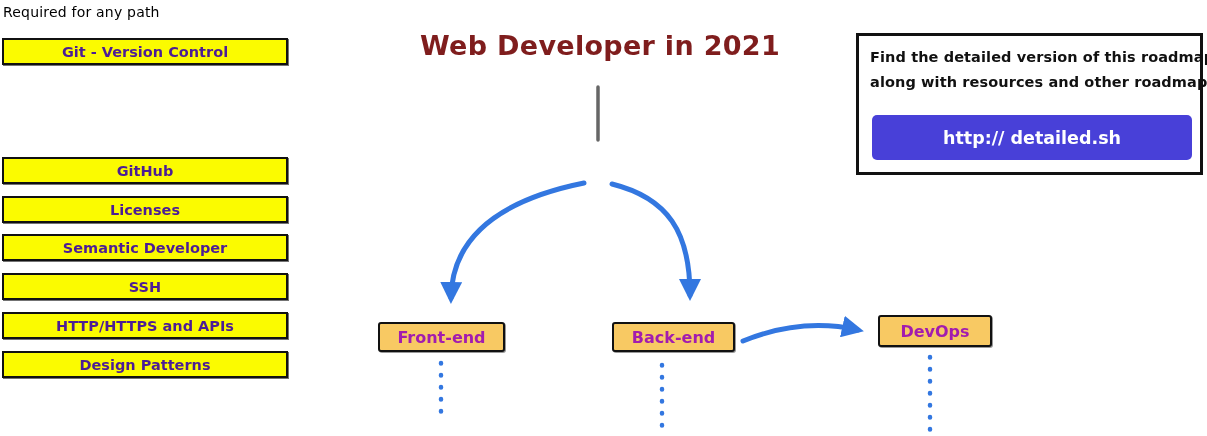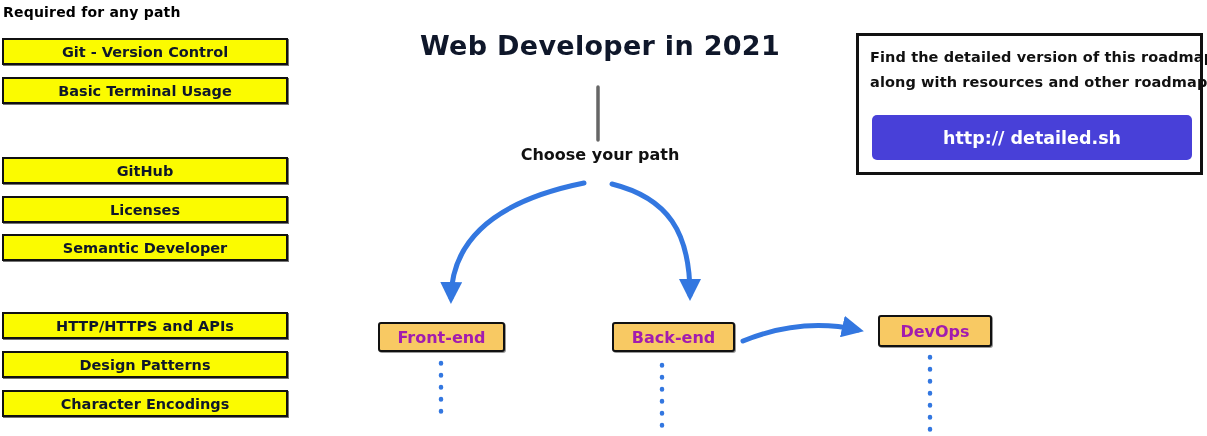--- a/index.html
+++ b/index.html
@@ -12,34 +12,34 @@
   }
   *{box-sizing:border-box;margin:0;padding:0;}
   html,body{background:#fff;}
   body{font-family:"DejaVu Sans","Liberation Sans",sans-serif;}
   .canvas{
     position:relative;width:1207px;height:436px;background:#fff;overflow:hidden;
   }
   
   .sidebar-header{
     position:absolute;left:3px;top:4px;width:280px;
-    font-size:14px;font-weight:bold;color:#000;letter-spacing:0.2px;
+    font-size:14px;font-weight:normal;color:#000;letter-spacing:0.2px;
   }
   .topic{
     position:absolute;left:2px;width:286px;height:27px;
     background:var(--highlight-yellow);
     border:2px solid var(--border-black);
     box-shadow:1px 1px 0 rgba(0,0,0,.55);
     display:flex;align-items:center;justify-content:center;
-    font-size:14.5px;font-weight:bold;color:#0f172a;cursor:pointer;
+    font-size:14.5px;font-weight:bold;color:#4c1d95;cursor:pointer;
   }
   
   .page-title{
     position:absolute;left:420px;top:30px;width:360px;text-align:center;
-    font-size:27px;font-weight:bold;color:#0f172a;letter-spacing:0.3px;
+    font-size:27px;font-weight:bold;color:#7f1d1d;letter-spacing:0.3px;
   }
   .choose-path{
     position:absolute;left:500px;top:145px;width:200px;text-align:center;
     font-size:16px;font-weight:bold;color:#111;
   }
   .diagram-svg{position:absolute;left:0;top:0;width:1207px;height:436px;pointer-events:none;}
   .node{
     position:absolute;display:flex;align-items:center;justify-content:center;
     background:var(--node-amber);border:2.5px solid var(--border-black);border-radius:3px;
     font-size:16px;font-weight:bold;color:#a21caf;cursor:pointer;
@@ -66,30 +66,28 @@
     display:flex;align-items:center;justify-content:center;cursor:pointer;
   }
 </style>
 </head>
 <body>
 
 <div class="canvas">
 
   <div class="sidebar-header">Required for any path</div>
   <div class="topic" style="top:38px">Git - Version Control</div>
-  <div class="topic" style="top:77px">Basic Terminal Usage</div>
   <div class="topic" style="top:196px">Licenses</div>
   <div class="topic" style="top:157px">GitHub</div>
   <div class="topic" style="top:234px">Semantic Developer</div>
+  <div class="topic" style="top:273px">SSH</div>
   <div class="topic" style="top:351px">Design Patterns</div>
   <div class="topic" style="top:312px">HTTP/HTTPS and APIs</div>
-  <div class="topic" style="top:390px">Character Encodings</div>
 
   <div class="page-title">Web Developer in 2021</div>
-  <div class="choose-path">Choose your path</div>
 
   <svg class="diagram-svg" viewBox="0 0 1207 436" xmlns="http://www.w3.org/2000/svg">
     <defs>
       <marker id="arrowhead" markerWidth="4.4" markerHeight="4.4" refX="3.2" refY="2.2" orient="auto">
         <path d="M0,0 L4.4,2.2 L0,4.4 Z" style="fill:var(--arrow-blue,#3377E0)"></path>
       </marker>
     </defs>
 
     <line x1="598" y1="87" x2="598" y2="140" style="stroke:var(--line-gray,#666);stroke-width:3.5;stroke-linecap:round"></line>
 

